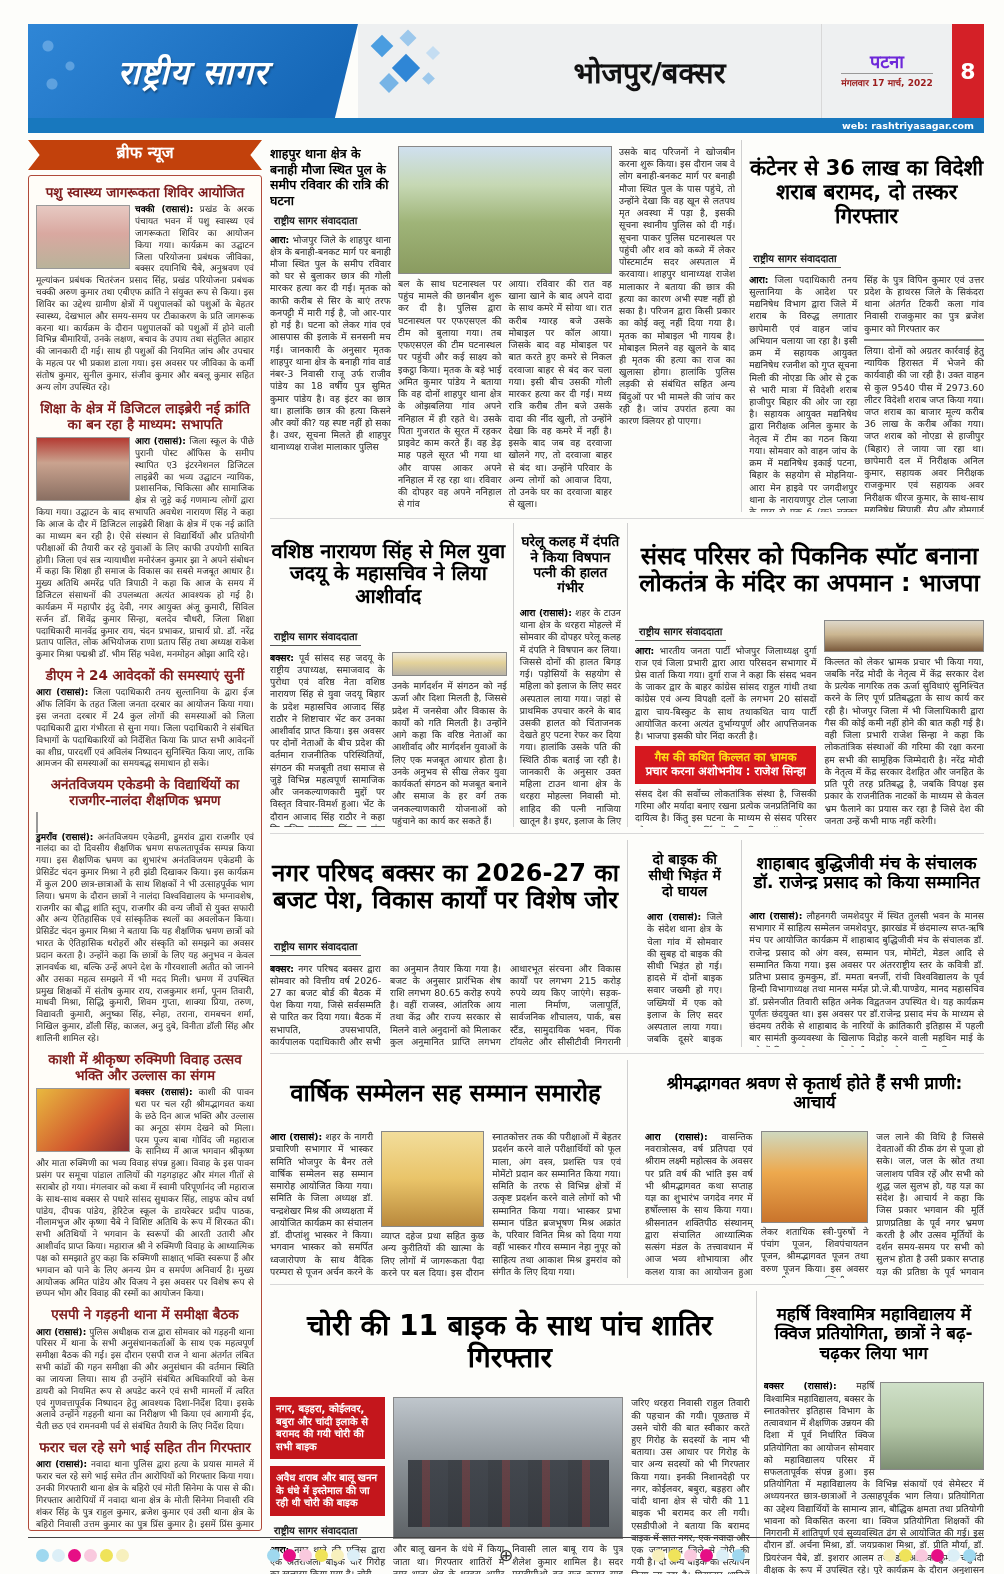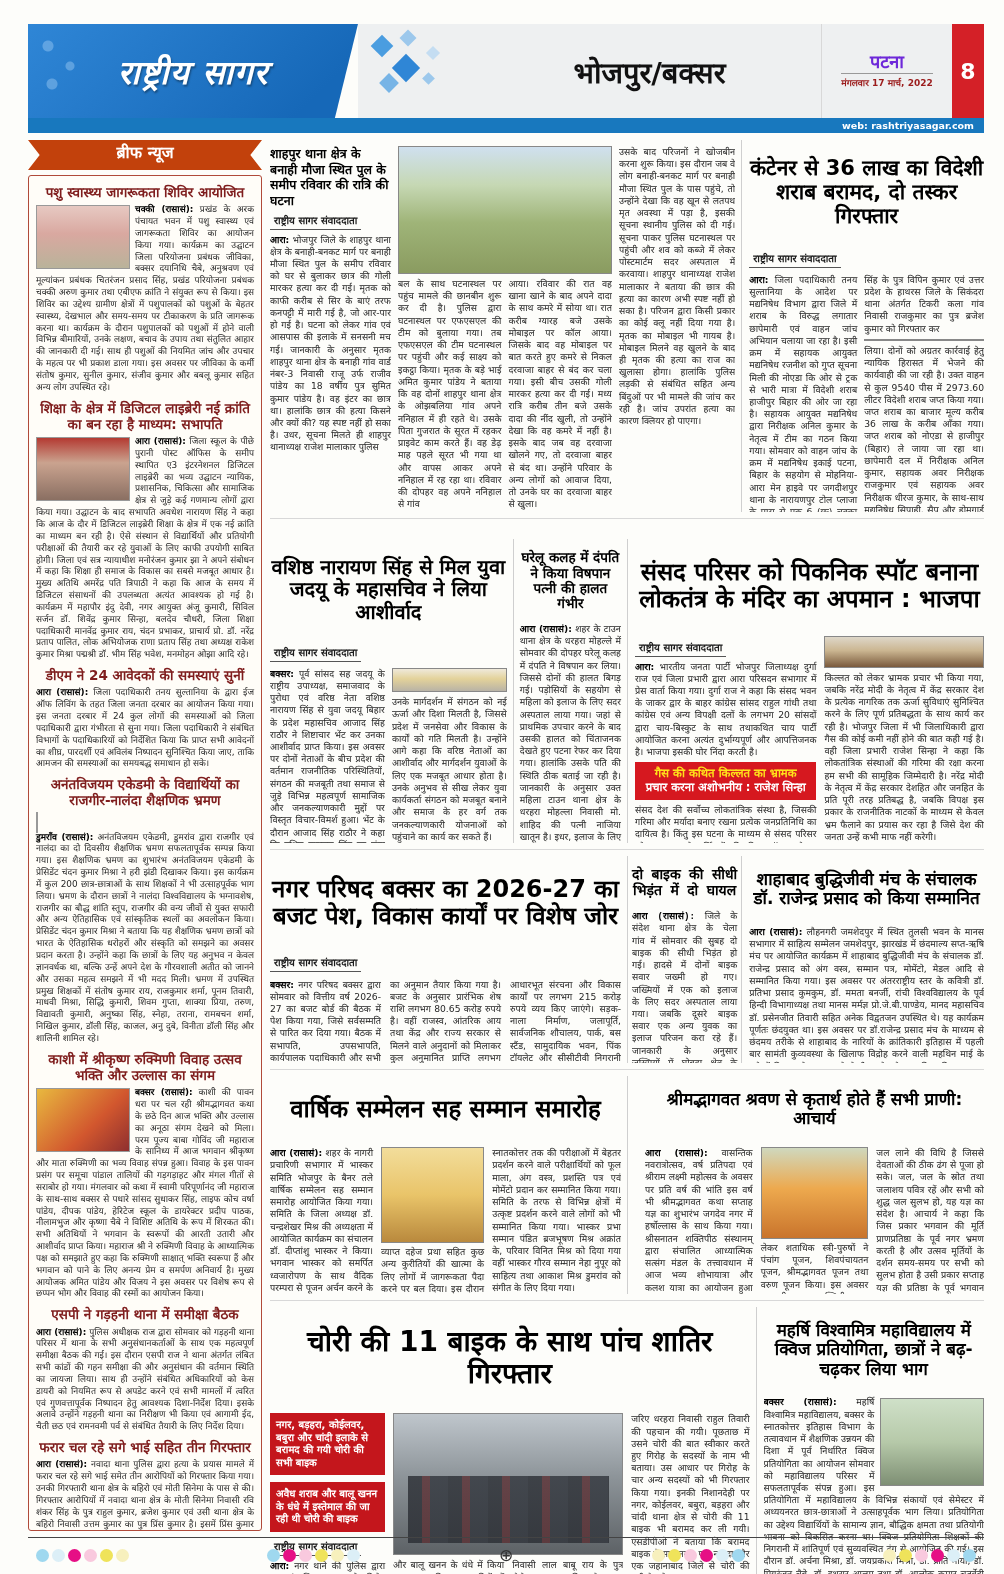--- a/index.html
+++ b/index.html
@@ -89,21 +89,21 @@
   .ms-right{flex:1;}
   .liquor{flex:1;padding-left:7px;box-sizing:border-box;display:flex;flex-direction:column;}
   .liquor .hl{font-size:21px;}
   .lq-cols{display:flex;gap:7px;flex:1;overflow:hidden;margin-top:2px;}
   .lq-a{flex:0 0 46%;}
   .lq-b{flex:1;display:flex;flex-direction:column;gap:4px;}
   .lq-photo{height:118px;background:linear-gradient(180deg,#241a14 0%,#4a362a 55%,#27201b 100%);position:relative;}
   .lq-photo::after{content:"";position:absolute;left:34%;bottom:12%;width:45%;height:45%;background:linear-gradient(180deg,#caa25c,#a97f3f);opacity:.85;}
 
   
-  .band2{height:304px;border-top:1px solid #d8d8d8;margin-top:6px;padding-top:20px;}
+  .band2{height:304px;border-top:1px solid #d8d8d8;margin-top:6px;padding-top:4px;}
   .vash{flex:0 0 34%;display:flex;flex-direction:column;box-sizing:border-box;padding-right:6px;}
   .vash .hl{font-size:20px;}
   .vash-cols{display:flex;gap:7px;flex:1;overflow:hidden;margin-top:2px;}
   .vash-cols .colA{flex:1;}
   .vash-cols .colB{flex:1;display:flex;flex-direction:column;gap:4px;}
   .vash-photo{height:112px;background:linear-gradient(180deg,#efe9da 0%,#e3d29a 45%,#b9b3a6 100%);}
   .gharelu{flex:0 0 16%;box-sizing:border-box;padding:0 6px;}
   .gharelu .hl{font-size:13.5px;}
   .parl{flex:1;box-sizing:border-box;padding-left:7px;display:flex;flex-direction:column;}
   .parl .hl{font-size:24px;}
@@ -113,21 +113,21 @@
   .parl-photo{height:118px;background:linear-gradient(180deg,#ded7c9 0%,#cbb691 45%,#7a5a3c 100%);}
   .gas-box{background:#d6181f;padding:5px 6px;margin:4px 0;text-align:center;}
   .gas-box .l1{color:#ffe11a;font-size:11.5px;font-weight:bold;line-height:1.2;}
   .gas-box .l2{color:#fff;font-size:11.5px;font-weight:bold;line-height:1.2;}
 
   
   .band3{height:207px;border-top:1px solid #d8d8d8;margin-top:6px;padding-top:6px;}
   .budget{flex:0 0 50%;box-sizing:border-box;padding-right:6px;display:flex;flex-direction:column;}
   .budget .hl{font-size:24px;}
   .budget .cols3{column-count:3;column-gap:9px;flex:1;overflow:hidden;margin-top:3px;}
-  .dobike{flex:0 0 16%;box-sizing:border-box;padding:0 4px;font-family:Liberation Mono, monospace;}
+  .dobike{flex:0 0 16%;box-sizing:border-box;padding:0 19px;}
   .dobike .hl{font-size:14px;}
   .shah{flex:1;box-sizing:border-box;padding-left:7px;display:flex;flex-direction:column;}
   .shah .hl{font-size:17px;}
   .shah .txt{margin-top:3px;flex:1;overflow:hidden;}
 
   
   .band4{height:218px;border-top:1px solid #d8d8d8;margin-top:6px;padding-top:6px;}
   .conf{flex:0 0 50%;box-sizing:border-box;padding-right:6px;display:flex;flex-direction:column;}
   .conf .hl{font-size:24px;}
   .conf-cols{display:flex;gap:8px;flex:1;overflow:hidden;margin-top:4px;}

